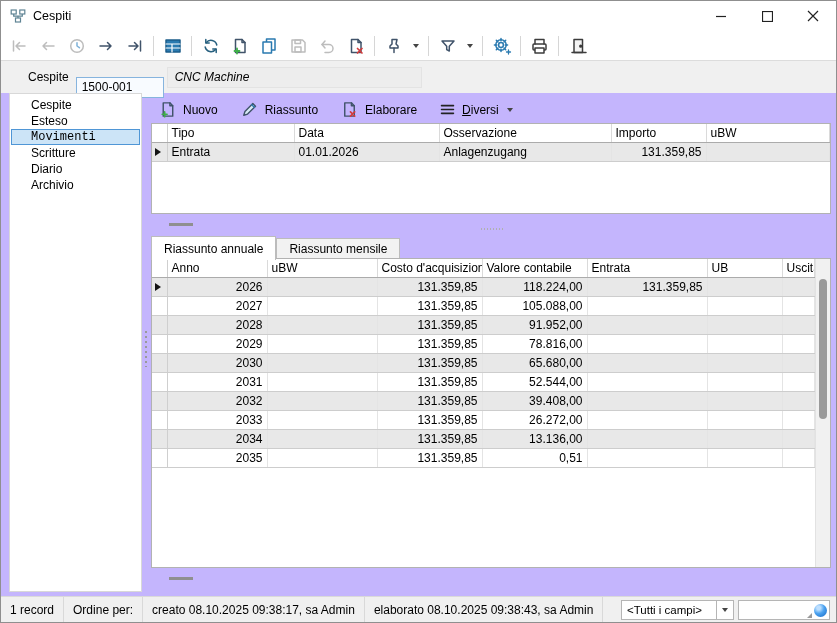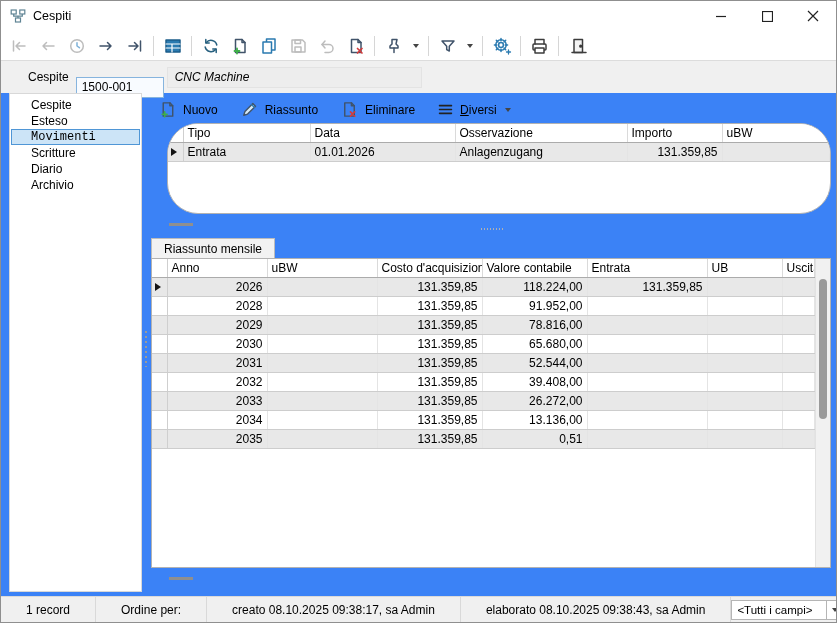--- a/index.html
+++ b/index.html
@@ -1,18 +1,18 @@
 <!DOCTYPE html>
 <html><head>
 <meta charset="utf-8">
 <style>
   * { box-sizing: border-box; margin: 0; padding: 0; }
   html,body { background:#cfcfcf; }
   body { font-family:"Liberation Sans","DejaVu Sans",sans-serif; font-size:12px; color:#000; }
-  .window { position:relative; width:837px; height:623px; background:#3b82f6; border:1px solid #8f8f8f; overflow:hidden; }
+  .window { position:relative; width:837px; height:623px; background:#c4b5fd; border:1px solid #8f8f8f; overflow:hidden; }
 
   
   .titlebar { height:30px; background:#fff; display:flex; align-items:center; }
   .title-icon { margin-left:9px; display:flex; }
   .title-text { margin-left:7px; font-size:12.5px; }
   .win-controls { margin-left:auto; display:flex; height:100%; }
   .win-btn { width:46px; height:100%; display:flex; align-items:center; justify-content:center; cursor:default; }
   .win-btn svg { stroke:#222; stroke-width:1.2; fill:none; }
 
   
@@ -42,21 +42,21 @@
 
   
   .actionbar { position:absolute; top:4px; left:0; right:1px; height:25px; display:flex; align-items:center; padding-left:7px; gap:22px; }
   .abtn { display:flex; align-items:center; gap:6px; cursor:default; }
   .abtn svg { fill:none; stroke:#40536a; stroke-width:1.5; stroke-linecap:round; stroke-linejoin:round; }
   .abtn .u { text-decoration:underline; }
   .abtn .caret { margin-left:2px; }
 
   
   .grid-box { background:#fff; border:1px solid #b2b2b2; overflow:hidden; }
-  .grid1 { position:absolute; top:30px; left:16px; right:1px; height:91px;border-radius:31px; }
+  .grid1 { position:absolute; top:30px; left:0; right:1px; height:91px; }
   table { border-collapse:collapse; table-layout:fixed; width:100%; }
   th { font-weight:normal; text-align:left; background:#fff; border-right:1px solid #dadada; border-bottom:1px solid #ababab; height:18px; padding:0 4px; overflow:hidden; white-space:nowrap; }
   td { height:19px; padding:0 4px; border-right:1px solid #e4e4e4; border-bottom:1px solid #cdcdcd; overflow:hidden; white-space:nowrap; background:#fff; }
   td.rowsel, th.rowsel { position:relative; border-right:1px solid #cfcfcf; }
   tr.selected td { background:#e8e8e8; }
   tr.selected td.rowsel::after { content:""; position:absolute; left:3px; top:50%; transform:translateY(-50%);
       border-left:6px solid #141414; border-top:4px solid transparent; border-bottom:4px solid transparent; }
   .annual tbody tr:nth-child(odd) td { background:#e8e8e8; }
   .col-importo, .col-anno, .col-costo, .col-valore, .col-entrata { text-align:right; }
 
@@ -75,21 +75,21 @@
 
   
   .tabpage { position:absolute; top:165px; left:0; right:1px; bottom:28px; }
   .annual-wrap { position:absolute; inset:0; }
   .annual { width:calc(100% - 15px); }
   .vscroll { position:absolute; top:0; right:0; bottom:0; width:15px; background:#f1f1f1; border-left:1px solid #e2e2e2; }
   .vthumb { position:absolute; top:20px; left:3px; width:8px; height:140px; background:#9a9a9a; border-radius:4px; }
 
   
   .statusbar { position:absolute; left:0; right:0; bottom:0; height:26px; background:#f0f0f0; border-top:1px solid #dadada; display:flex; align-items:center; }
-  .sb-sec { height:100%; display:flex; align-items:center; padding:0 25px; border-right:1px solid #d9d9d9; white-space:nowrap; }
+  .sb-sec { height:100%; display:flex; align-items:center; padding:0 9px; border-right:1px solid #d9d9d9; white-space:nowrap; }
   .sb-spacer { flex:1; }
   .sb-combo { display:flex; align-items:center; margin-right:4px; }
   .combo-box { position:relative; width:96px; height:20px; background:#fff; border:1px solid #b5b5b5; line-height:18px; padding:0 5px; font-size:11.5px; }
   .combo-btn { width:17px; height:20px; background:#fff; border:1px solid #b5b5b5; border-left:none; display:flex; align-items:center; justify-content:center; }
   .sb-search { position:relative; width:92px; height:20px; background:#fff; border:1px solid #b5b5b5; margin-right:6px; display:flex; align-items:center; }
   .sb-search input { border:none; outline:none; width:70px; height:16px; margin-left:3px; font:inherit; background:transparent; }
   .grip { position:absolute; right:1px; bottom:1px; width:0; height:0; border-left:5px solid transparent; border-bottom:5px solid #9a9a9a; }
   .globe { position:absolute; right:2px; top:3px; width:13px; height:13px; border-radius:50%;
            background:radial-gradient(circle at 35% 30%, #bfe0ff 0 15%, #4da3f0 45%, #1266c4 100%); }
 </style>
@@ -286,21 +286,21 @@
               <path d="M12.3 4.9l2.8 2.8" stroke="#2a7ab0"></path>
             </svg>
           <span>Riassunto</span>
         </div>
         <div class="abtn">
           <svg width="19" height="19" viewBox="0 0 20 20">
               <path d="M5 3h7l3 3v11H5z"></path>
               <path d="M12 3v3h3"></path>
               <path d="M11 12.5l4.5 4.5M15.5 12.5 11 17" stroke="#d23b3b" stroke-width="1.7"></path>
             </svg>
-          <span>Eliminare</span>
+          <span>Elaborare</span>
         </div>
         <div class="abtn">
           <svg width="17" height="17" viewBox="0 0 20 20" style="stroke:#222;stroke-width:1.9">
               <path d="M3 5.5h14M3 10h14M3 14.5h14"></path>
             </svg>
           <span><span class="u">D</span><span>iversi</span></span>
           <span class="caret"></span>
         </div>
       </div>
 
@@ -336,20 +336,21 @@
             </tbody>
         </table>
       </div>
 
       <div class="hstrip strip1">
         <div class="dash"></div>
         <div class="hdots"></div>
       </div>
 
       <div class="tabs">
+        <div class="tab active">Riassunto annuale</div>
         <div class="tab">Riassunto mensile</div>
       </div>
 
       <div class="grid-box tabpage">
         <div class="annual-wrap">
           <table class="annual">
             <colgroup>
                 <col style="width:15px">
                 <col style="width:100px">
                 <col style="width:110px">
@@ -377,20 +378,30 @@
                   <td class="col-anno">2026</td>
                   <td class="col-ubw"></td>
                   <td class="col-costo">131.359,85</td>
                   <td class="col-valore">118.224,00</td>
                   <td class="col-entrata">131.359,85</td>
                   <td class="col-ub"></td>
                   <td class="col-uscita"></td>
                 </tr>
                 <tr>
                   <td class="rowsel"></td>
+                  <td class="col-anno">2027</td>
+                  <td class="col-ubw"></td>
+                  <td class="col-costo">131.359,85</td>
+                  <td class="col-valore">105.088,00</td>
+                  <td class="col-entrata"></td>
+                  <td class="col-ub"></td>
+                  <td class="col-uscita"></td>
+                </tr>
+                <tr>
+                  <td class="rowsel"></td>
                   <td class="col-anno">2028</td>
                   <td class="col-ubw"></td>
                   <td class="col-costo">131.359,85</td>
                   <td class="col-valore">91.952,00</td>
                   <td class="col-entrata"></td>
                   <td class="col-ub"></td>
                   <td class="col-uscita"></td>
                 </tr>
                 <tr>
                   <td class="rowsel"></td>

